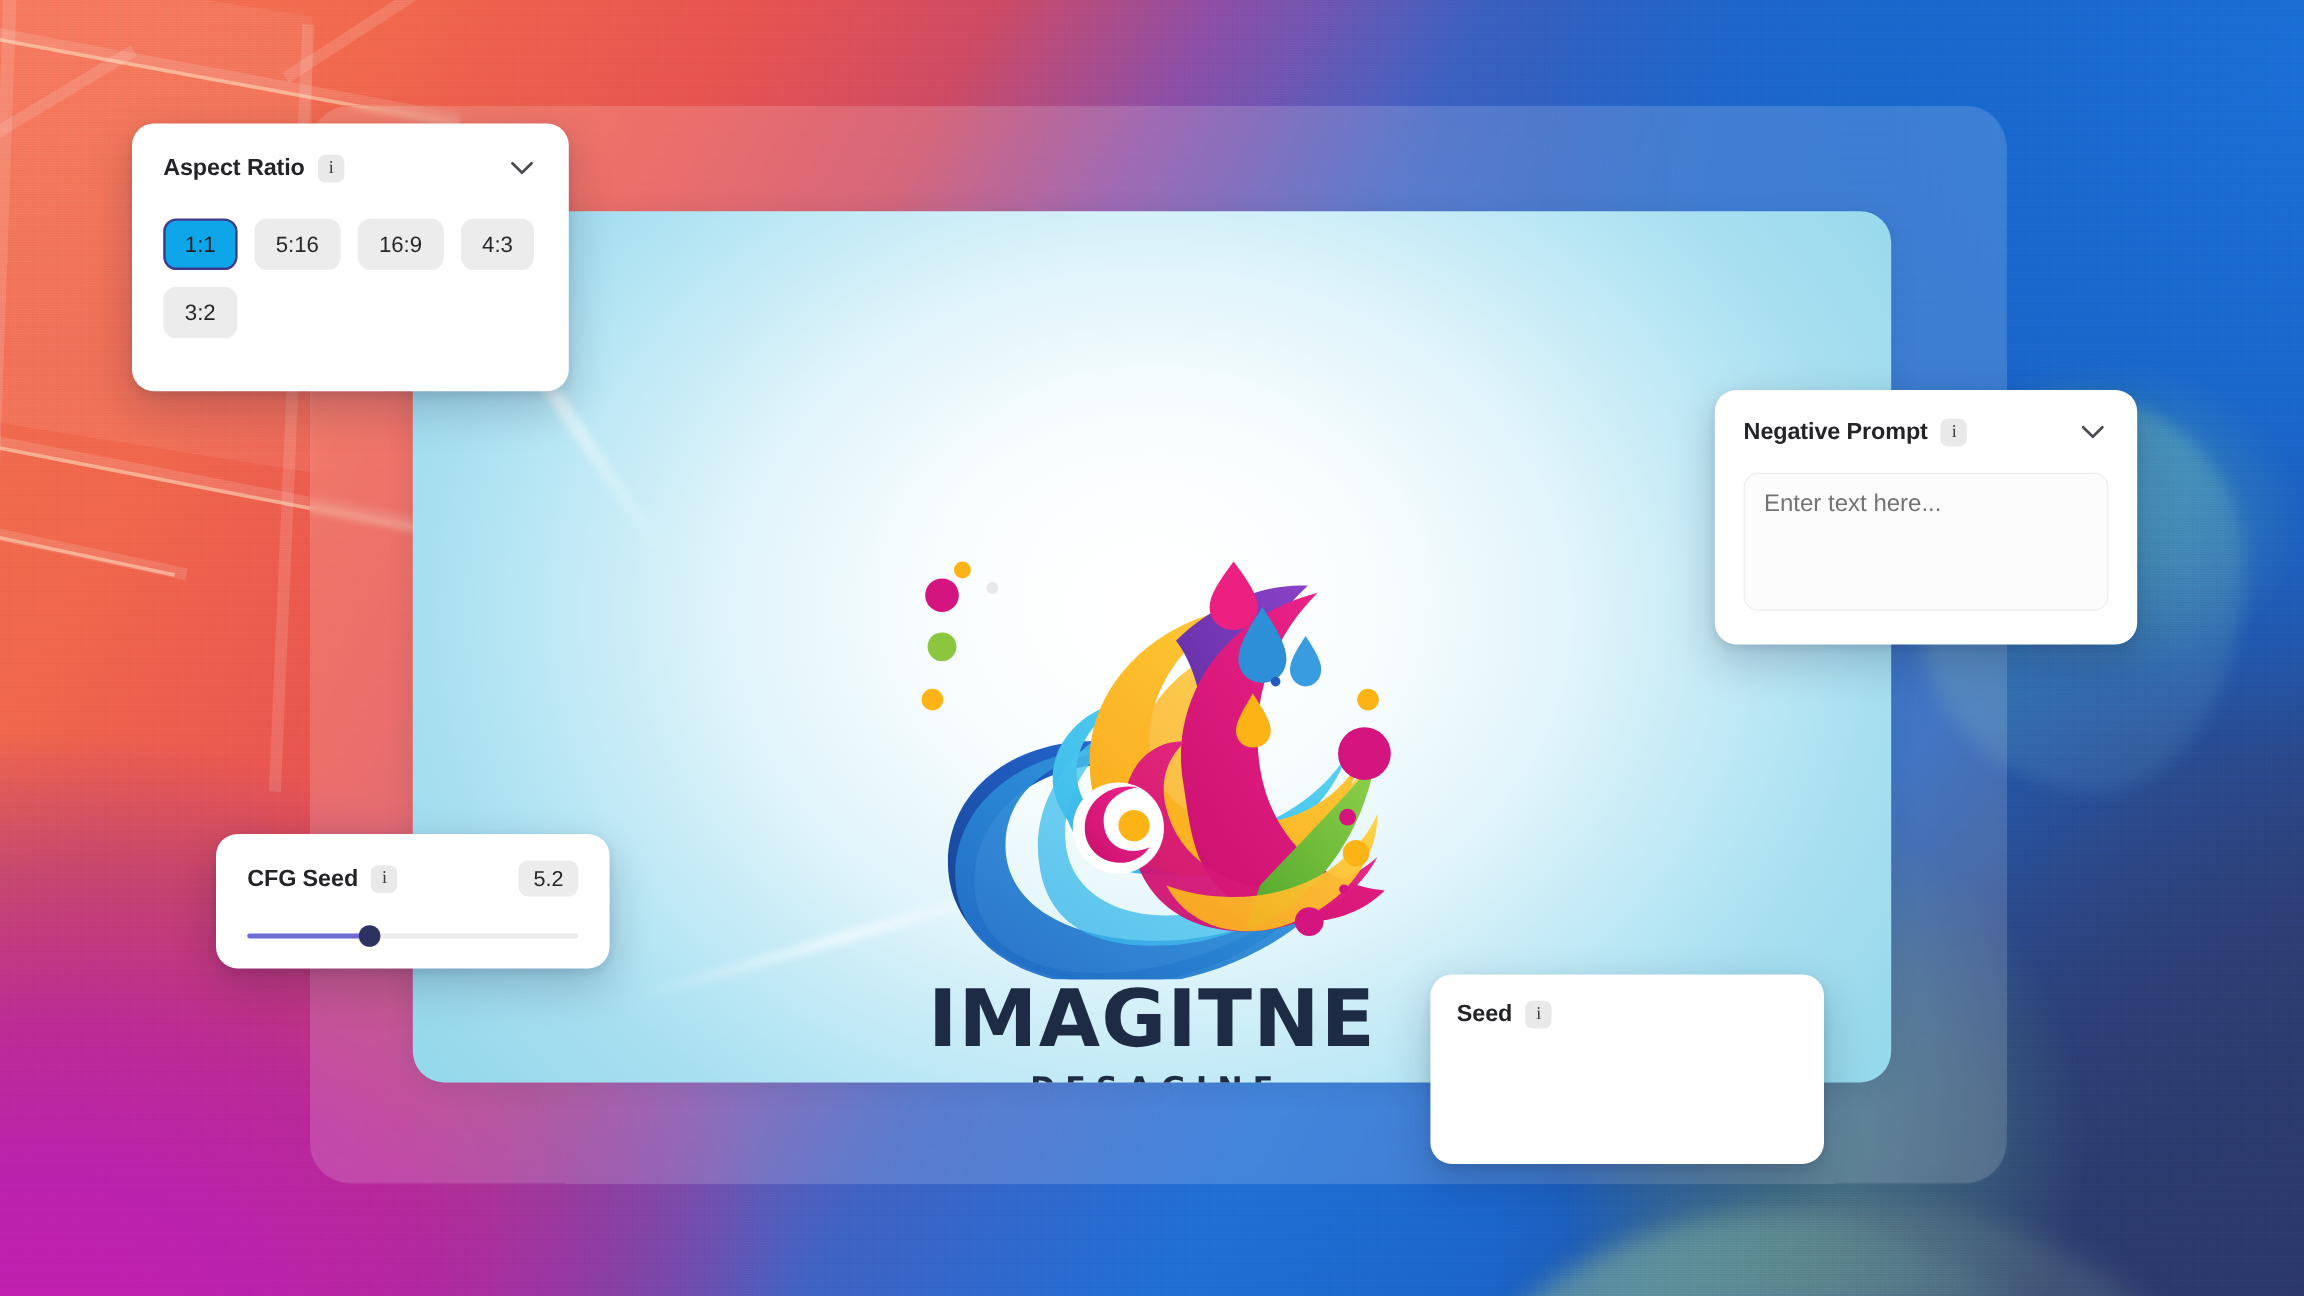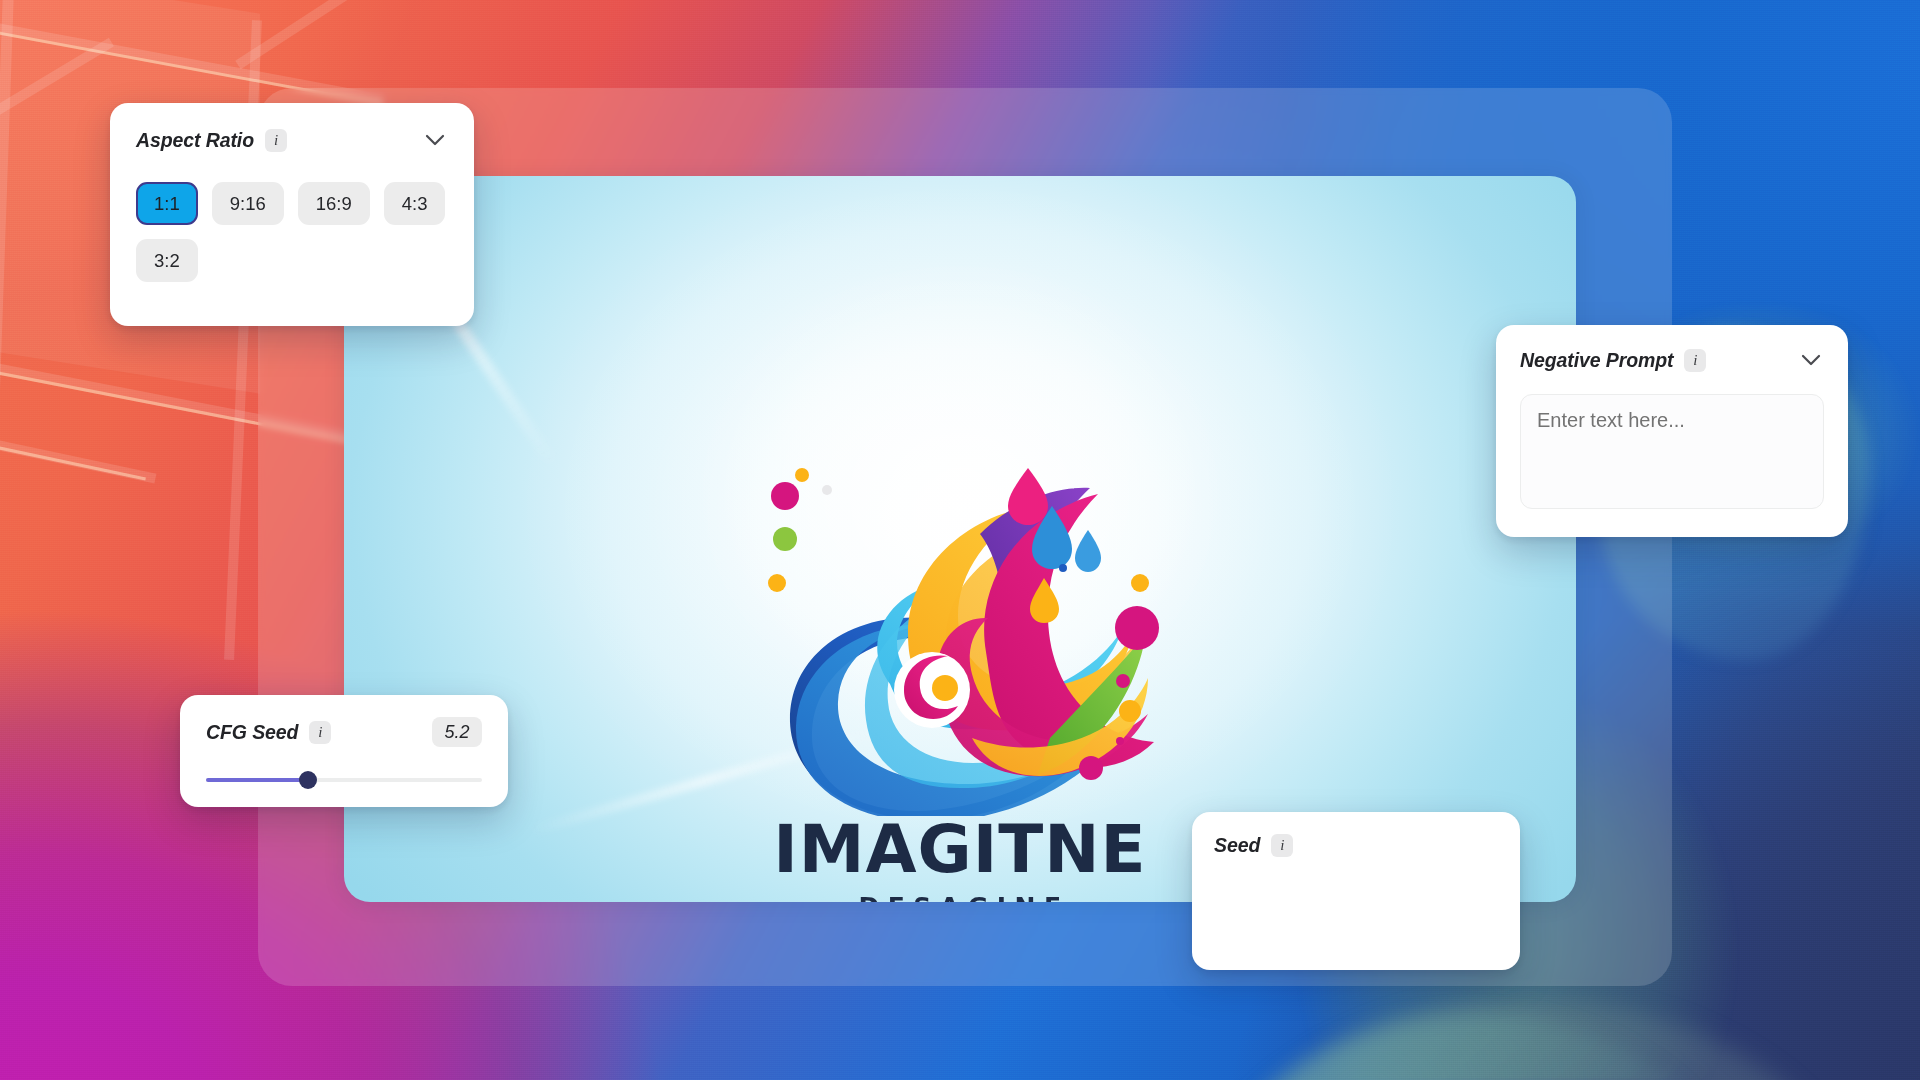--- a/index.html
+++ b/index.html
@@ -181,21 +181,20 @@
   .panel {
     position: absolute;
     background: #ffffff;
     border-radius: 18px;
     box-shadow: 0 14px 36px rgba(20,25,60,0.22), 0 3px 9px rgba(20,25,60,0.10);
   }
   .panel-head {
     display: flex;
     align-items: center;
     justify-content: space-between;
-    font-style: italic;
   }
   .panel-head-left { display: flex; align-items: center; gap: 11px; }
   .panel-title {
     font-family: "Liberation Sans", sans-serif;
     font-weight: 700;
     font-size: 19.5px;
     color: #232428;
     letter-spacing: -0.1px;
   }
   .info-badge {
@@ -244,21 +243,21 @@
     white-space: nowrap;
   }
   .ratio-chip.selected {
     background: #0ea5e9;
     border: 2px solid #3e3a8c;
     color: #1f2024;
   }
 
   
   #negative-panel {
-    left: 1496px; top: 325px;
+    left: 1429px; top: 325px;
     width: 352px; height: 212px;
     padding: 22px 24px 22px 24px;
   }
   .textarea-box {
     margin-top: 21px;
     width: 100%;
     height: 115px;
     border-radius: 12px;
     border: 1px solid #eceded;
     background: #fcfcfd;
@@ -484,21 +483,21 @@
         <span class="info-badge">i</span>
       </div>
       <span class="chev">
         <svg width="20" height="12" viewBox="0 0 20 12" fill="none">
           <path d="M2 2 L10 10 L18 2" stroke="#4a4b50" stroke-width="2.2" stroke-linecap="round" stroke-linejoin="round"></path>
         </svg>
       </span>
     </div>
     <div class="ratio-grid" id="ratio-grid">
         <div class="ratio-chip selected">1:1</div>
-        <div class="ratio-chip">9:16</div>
+        <div class="ratio-chip">5:16</div>
         <div class="ratio-chip">16:9</div>
         <div class="ratio-chip">4:3</div>
         <div class="ratio-chip">3:2</div>
       </div>
   </div>
 
   <div class="panel" id="negative-panel">
     <div class="panel-head">
       <div class="panel-head-left">
         <span class="panel-title">Negative Prompt</span>

